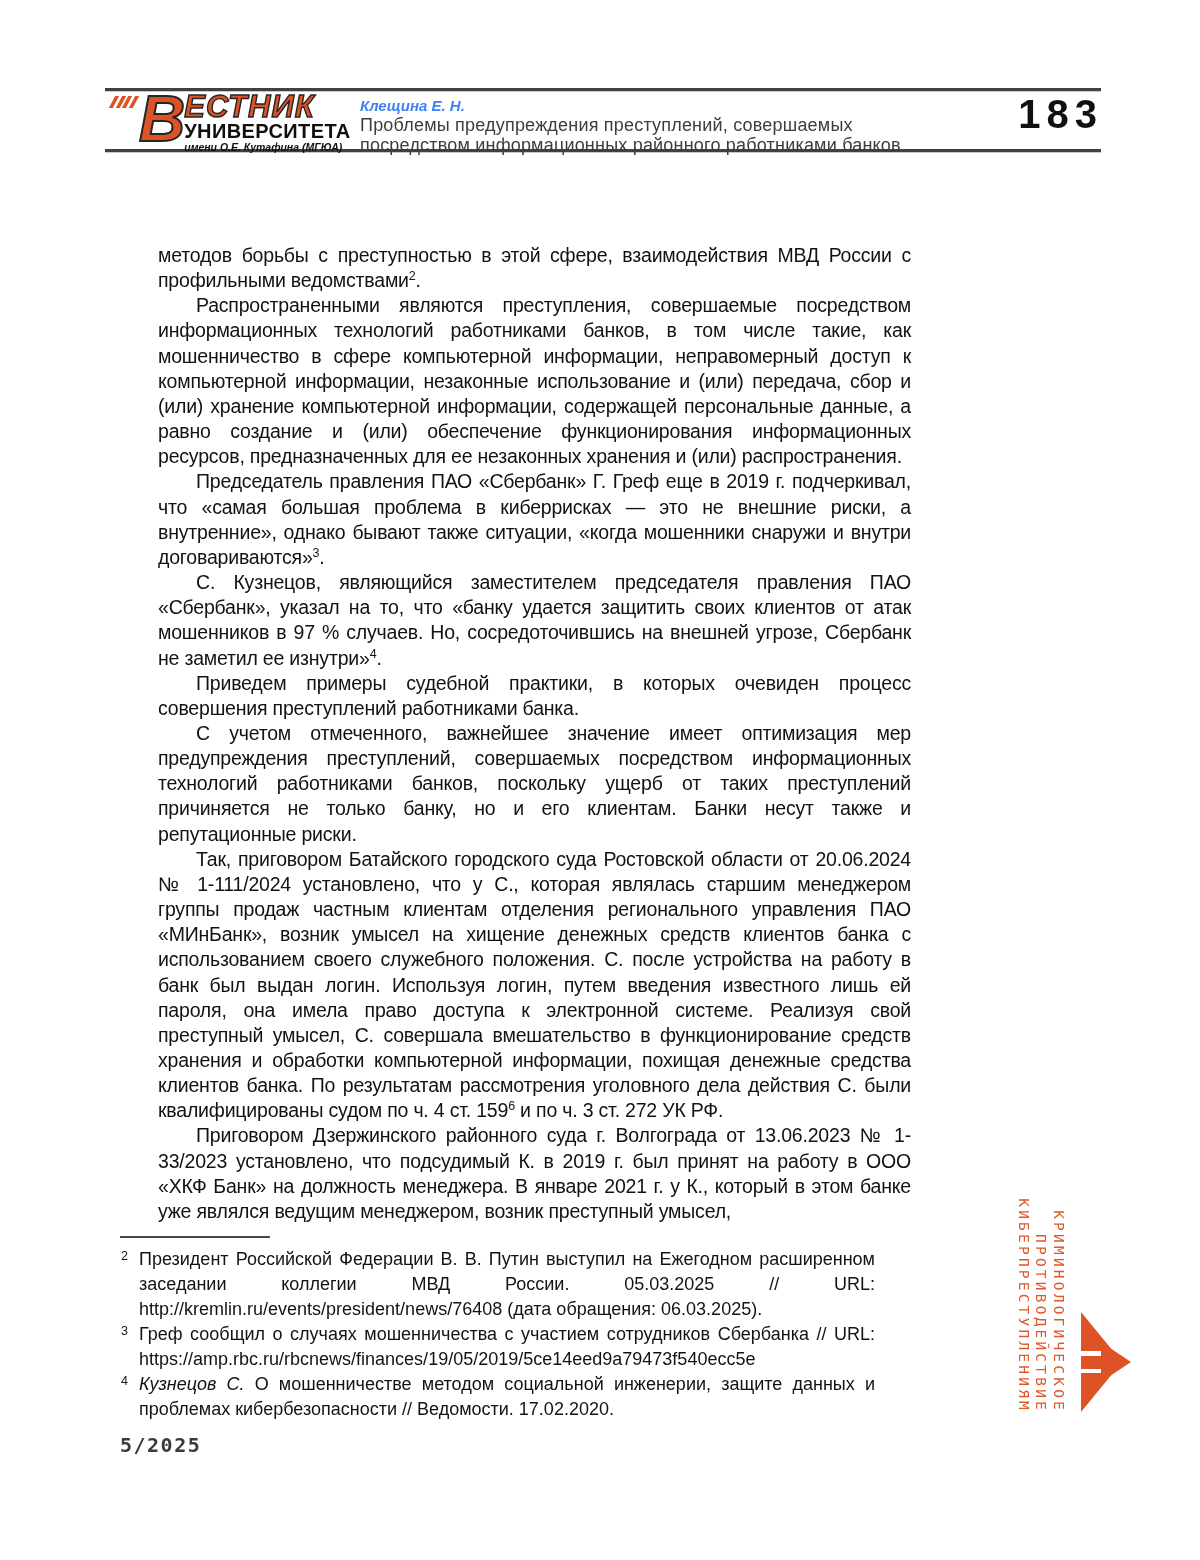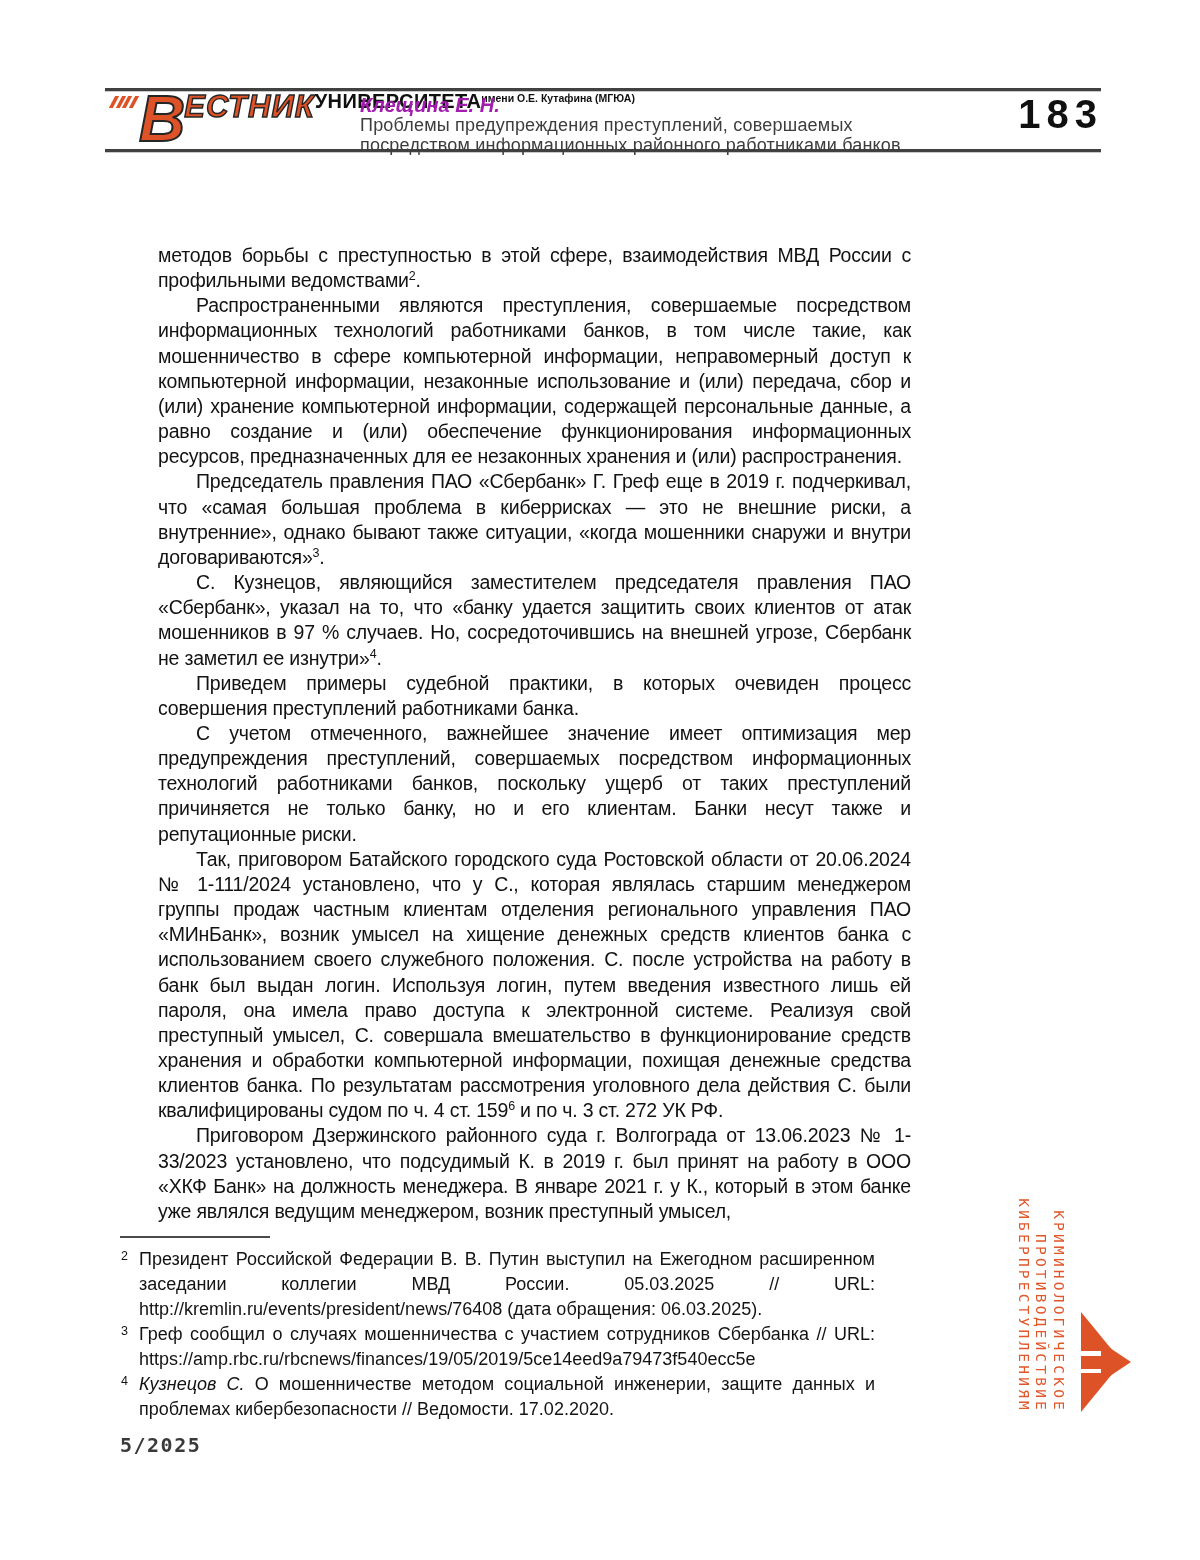--- a/index.html
+++ b/index.html
@@ -12,30 +12,30 @@
   .rule-top{top:88px;}
   .rule-bottom{top:149px;}
   
   .logo{position:absolute;left:112px;top:92px;display:flex;align-items:flex-start;}
   .ticks{display:flex;margin-top:4px;margin-right:1px;}
   .tick{width:4px;height:12px;background:#DD5226;transform:skewX(-28deg);margin-right:2.5px;}
   .logo-b{
     font-style:italic;font-weight:bold;font-size:64px;line-height:54px;color:#DD5226;
     -webkit-text-stroke:2px #262626;margin-right:2px;letter-spacing:-3px;
   }
-  .logo-col{display:flex;flex-direction:row;}
+  .logo-col{display:flex;flex-direction:column;}
   .logo-estnik{
     font-style:italic;font-weight:bold;font-size:31px;line-height:30px;color:#DD5226;
     -webkit-text-stroke:1.4px #262626;letter-spacing:1px;
   }
   .logo-univ{font-weight:bold;font-size:20px;line-height:19px;color:#101010;letter-spacing:0.4px;}
-  .logo-sub{font-weight:bold;font-size:10.5px;line-height:12px;color:#101010;}
+  .logo-sub{font-weight:bold;font-size:10.5px;line-height:12px;color:#101010;font-style:italic;}
   
   .running-head{position:absolute;left:360px;top:96px;}
-  .rh-author{font-weight:bold;font-style:italic;font-size:20px;line-height:19px;color:#a21caf;}
+  .rh-author{font-weight:bold;font-style:italic;font-size:15px;line-height:19px;color:#3b82f6;}
   .rh-title{font-size:18px;line-height:20px;color:#3d3d3d;letter-spacing:0.2px;}
   .page-number{
     position:absolute;right:97px;top:92px;font-size:40px;font-weight:800;
     letter-spacing:6px;color:#101010;text-align:center;
   }
   
   .article{
     position:absolute;left:120px;top:243px;width:753px;
     font-size:19.5px;line-height:25.15px;text-align:justify;letter-spacing:-0.2px;color:#121212;margin-left:38px;
   }

